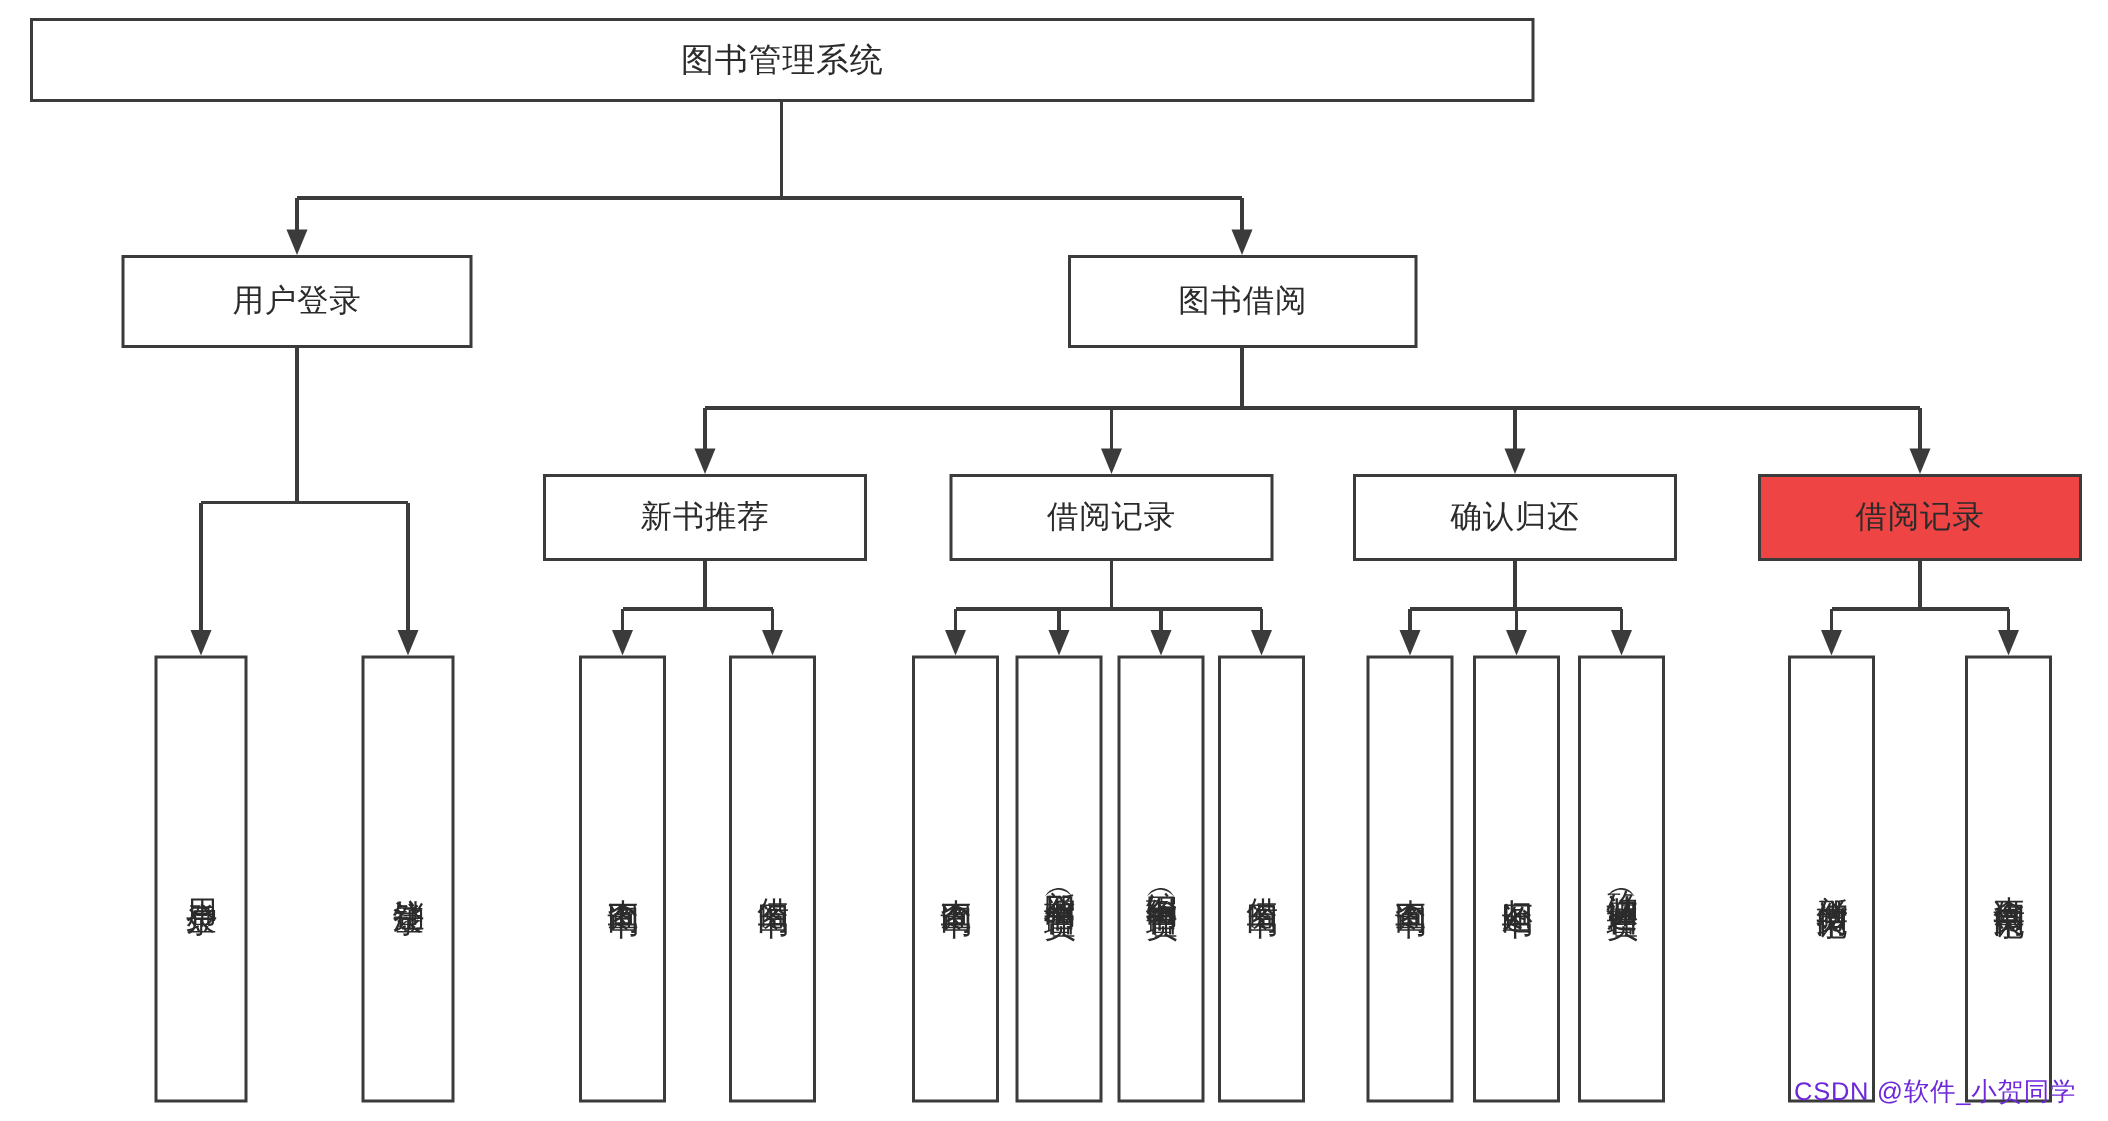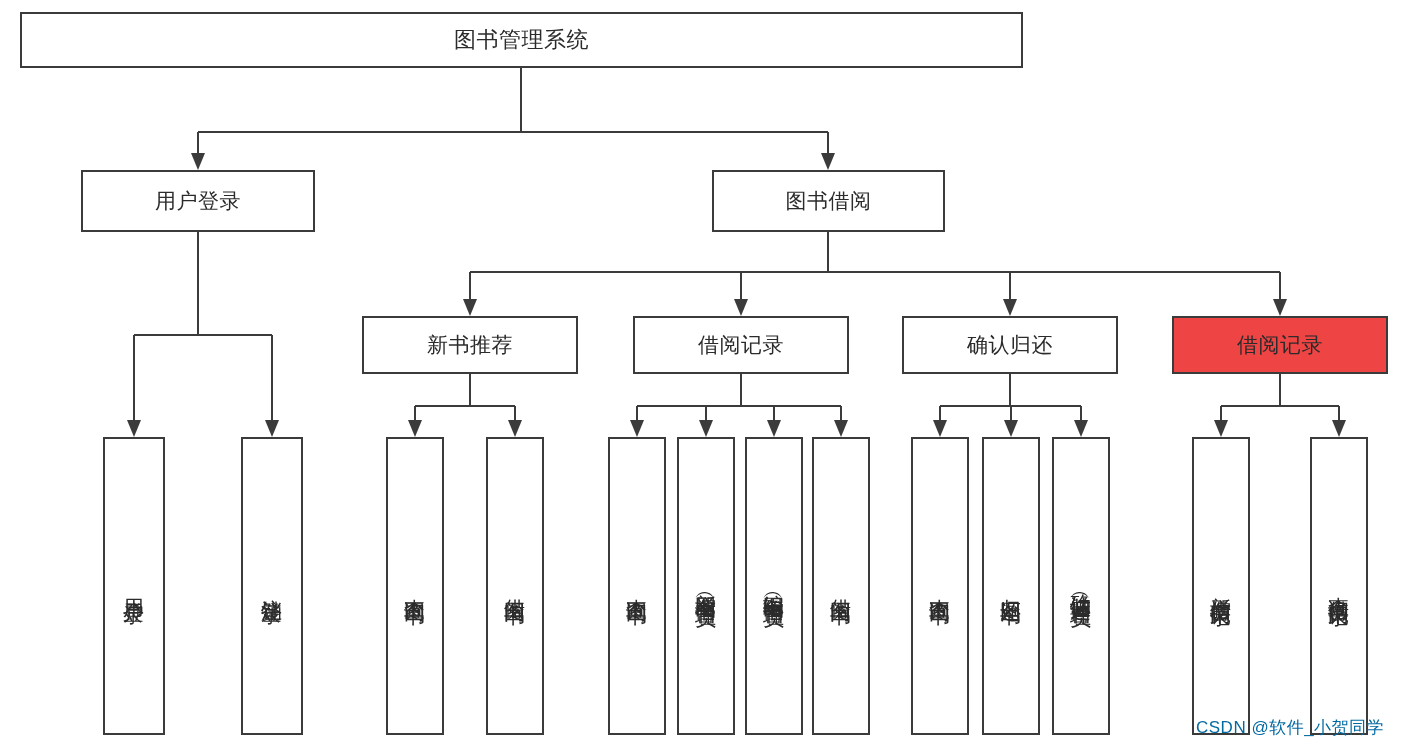--- a/index.html
+++ b/index.html
@@ -180,14 +180,14 @@
       <div class="node vertical" style="left: 1052px; top: 437px; width: 58px; height: 298px; border-color: rgb(59, 59, 59); background: rgb(255, 255, 255); align-items: center;">
         <span class="node-label">确认归还（管理员）</span>
       </div>
       <div class="node vertical" style="left: 1192px; top: 437px; width: 58px; height: 298px; border-color: rgb(59, 59, 59); background: rgb(255, 255, 255); align-items: center;">
         <span class="node-label">新增借阅记录</span>
       </div>
       <div class="node vertical" style="left: 1310px; top: 437px; width: 58px; height: 298px; border-color: rgb(59, 59, 59); background: rgb(255, 255, 255); align-items: center;">
         <span class="node-label">查询借阅记录</span>
       </div>
     </div>
-  <div class="watermark" style="left: 1196px; top: 716px; color: #0369a1;">CSDN @软件_小贺同学</div>
+  <div class="watermark" style="left: 1196px; top: 716px; color: #6d28d9;">CSDN @软件_小贺同学</div>
 </div>
 
 </body></html>

